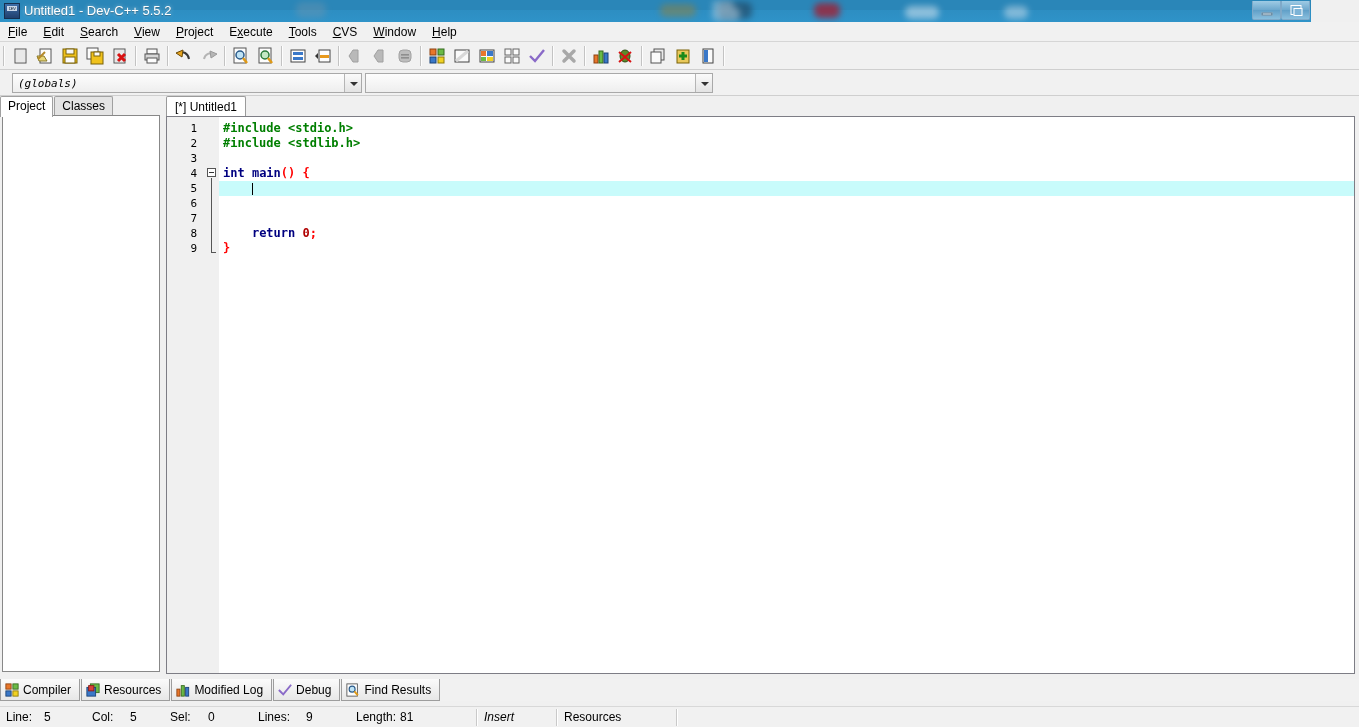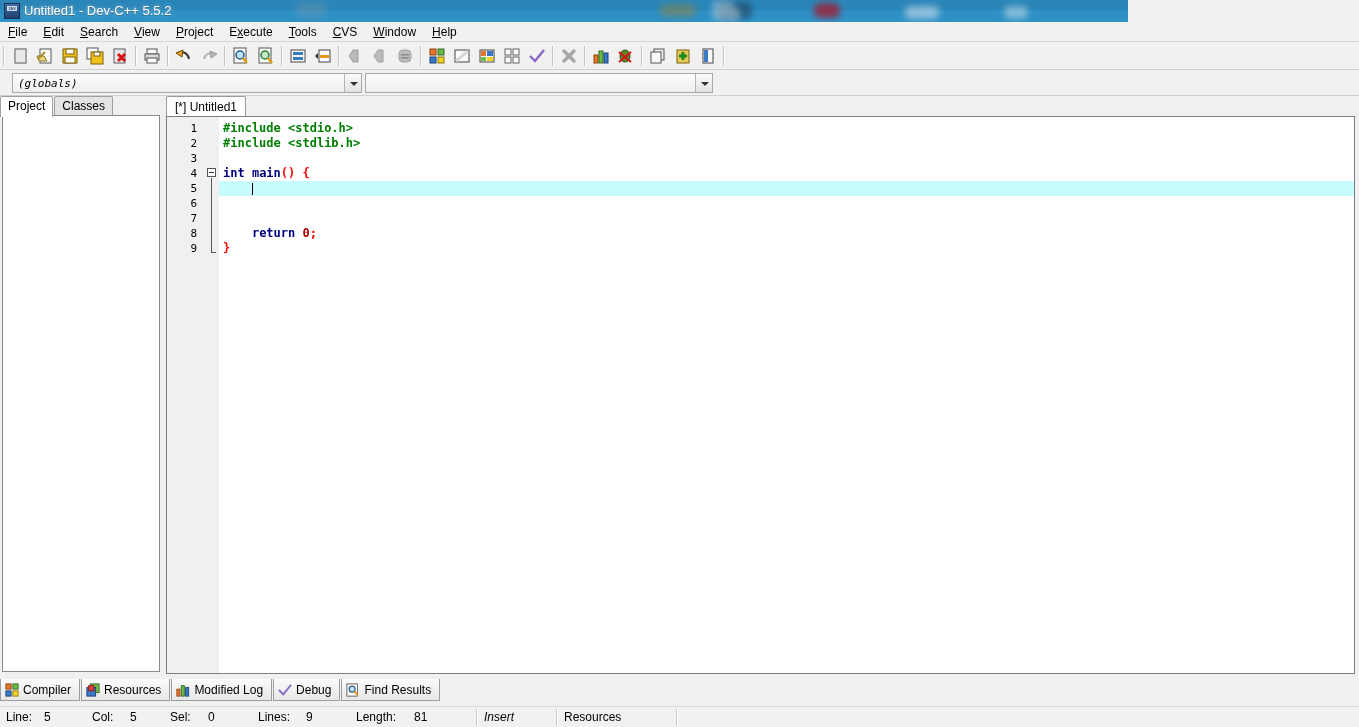--- a/index.html
+++ b/index.html
@@ -6,21 +6,21 @@
   html,body { width:1359px; height:727px; overflow:hidden; }
   body {
     font-family:"Liberation Sans", sans-serif;
     font-size:12px;
     background:#f0f0f0;
     -webkit-font-smoothing:none;
   }
 
   
   #titlebar {
-    position:absolute; left:0; top:0; width:1128px; height:22px;
+    position:absolute; left:0; top:0; width:1311px; height:22px;
     background:linear-gradient(to bottom,#2a86b8 0%,#2a86b8 45%,#2d8ec2 46%,#2f93c8 100%);
     overflow:hidden;
   }
   .blurdot { position:absolute; border-radius:6px; filter:blur(3px); opacity:.55; }
   #title-text {
     position:absolute; left:24px; top:1px; height:20px; line-height:20px;
     font-size:13px; color:#ffffff; white-space:nowrap;
     text-shadow:0 0 4px rgba(255,255,255,.55), 0 1px 1px rgba(0,0,0,.35);
     z-index:4;
   }
@@ -530,19 +530,19 @@
 <div id="statusbar">
   <div class="scell" style="left:6px;">Line:</div>
   <div class="scell" style="left:44px;">5</div>
   <div class="scell" style="left:92px;">Col:</div>
   <div class="scell" style="left:130px;">5</div>
   <div class="scell" style="left:170px;">Sel:</div>
   <div class="scell" style="left:208px;">0</div>
   <div class="scell" style="left:258px;">Lines:</div>
   <div class="scell" style="left:306px;">9</div>
   <div class="scell" style="left:356px;text-align:right;">Length:</div>
-  <div class="scell" style="left:414px;text-align:right;">81</div>
+  <div class="scell" style="left:400px;text-align:right;">81</div>
   <div class="sdiv" style="left:476px;"></div>
   <div class="scell" style="left:484px;font-style:italic;">Insert</div>
   <div class="sdiv" style="left:556px;"></div>
   <div class="scell" style="left:564px;">Resources</div>
   <div class="sdiv" style="left:676px;"></div>
 </div>
 
 </body></html>

